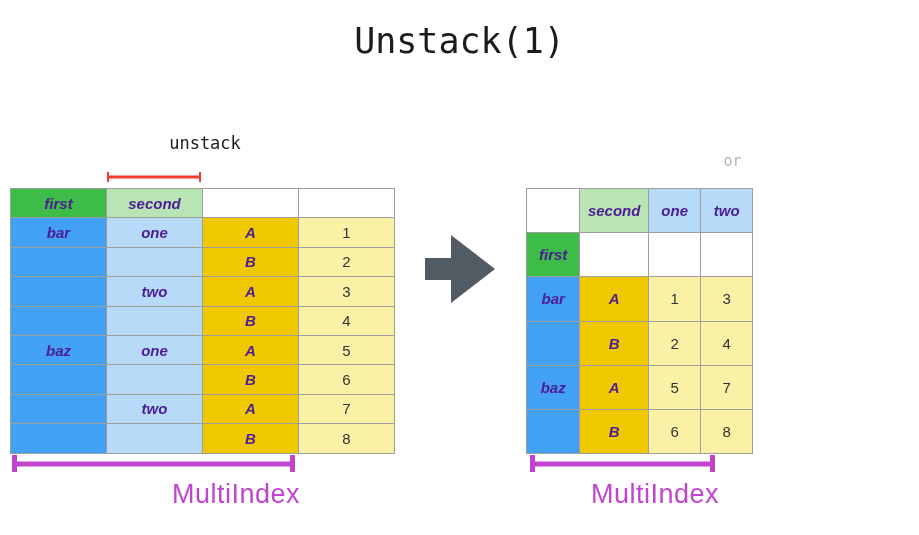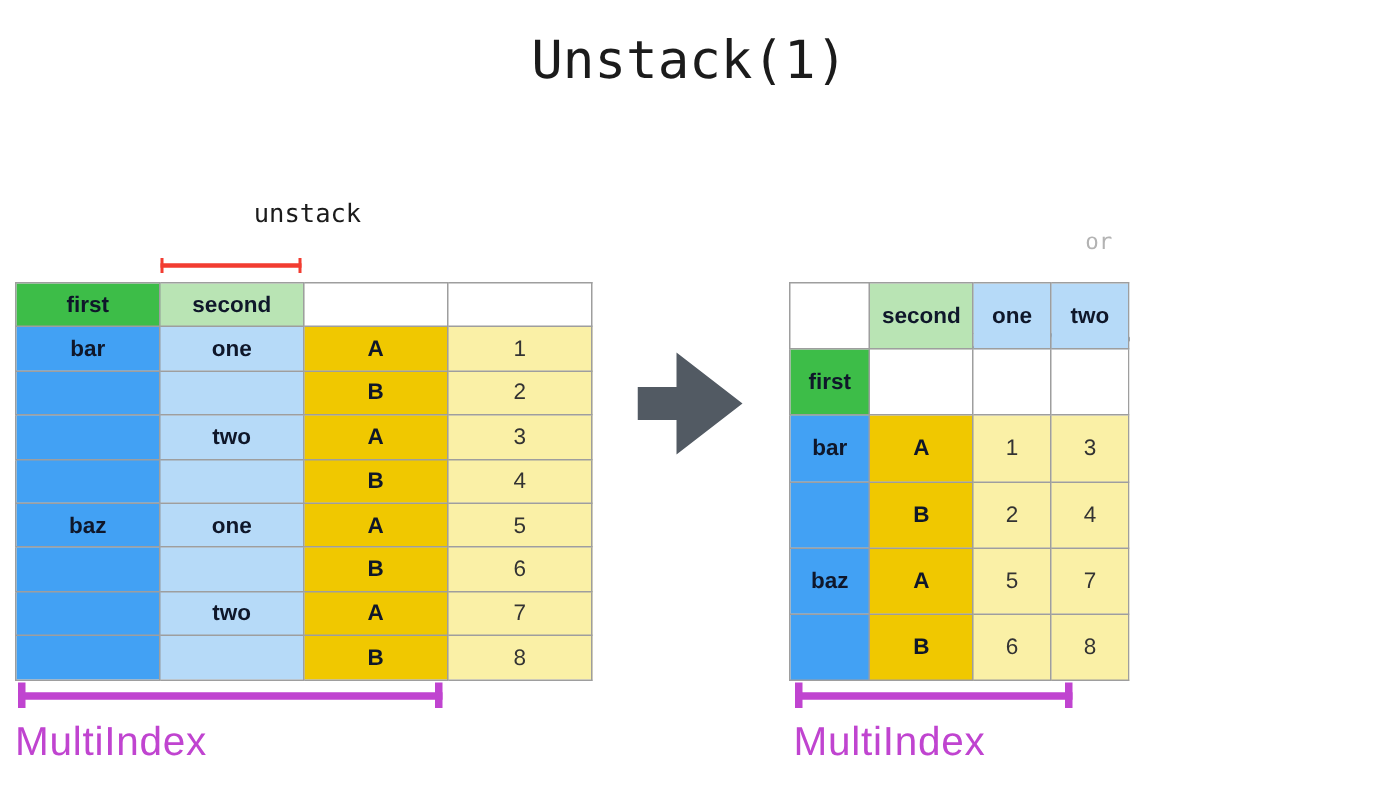--- a/index.html
+++ b/index.html
@@ -30,35 +30,35 @@
   .red-bracket .bar { height:3px; }
   .red-bracket .tick { width:2px; }
 
   .mi-bracket { color:var(--magenta); height:17px; top:455px; }
   .mi-bracket .bar { height:5px; }
   .mi-bracket .tick { width:5px; }
   .mi-bracket.left { left:12px; width:283px; }
   .mi-bracket.right { left:530px; width:185px; }
 
   .mi-label {
-    position:absolute; top:479px; text-align:left;
+    position:absolute; top:479px; text-align:right;
     font-size:27px; font-weight:400; color:var(--magenta); letter-spacing:0.5px;
   }
   .mi-label.left { left:10px; width:290px; }
   .mi-label.right { left:529px; width:190px; }
 
   
   table.dtable { position:absolute; border-collapse:collapse; }
   table.dtable td {
     width:95px; text-align:center; vertical-align:middle;
     border:1px solid var(--grid);
     font-size:15px; font-weight:400; color:#333333;
     padding:0;
   }
-  table.dtable td.bold { font-weight:700; color:#0f172a; }
+  table.dtable td.bold { font-weight:700; color:#4c1d95;font-style:italic; }
   .tbl-left { left:10px; top:188px; }
   .tbl-left td { height:28.4px; }
   .tbl-right { left:526px; top:188px; }
   .tbl-right td { height:43.2px; }
   td.c-green { background:var(--green); }
   td.c-light_green { background:var(--light-green); }
   td.c-blue { background:var(--blue); }
   td.c-light_blue { background:var(--light-blue);margin-left:43px; }
   td.c-gold { background:var(--gold); }
   td.c-light_yellow { background:var(--light-yellow); }

